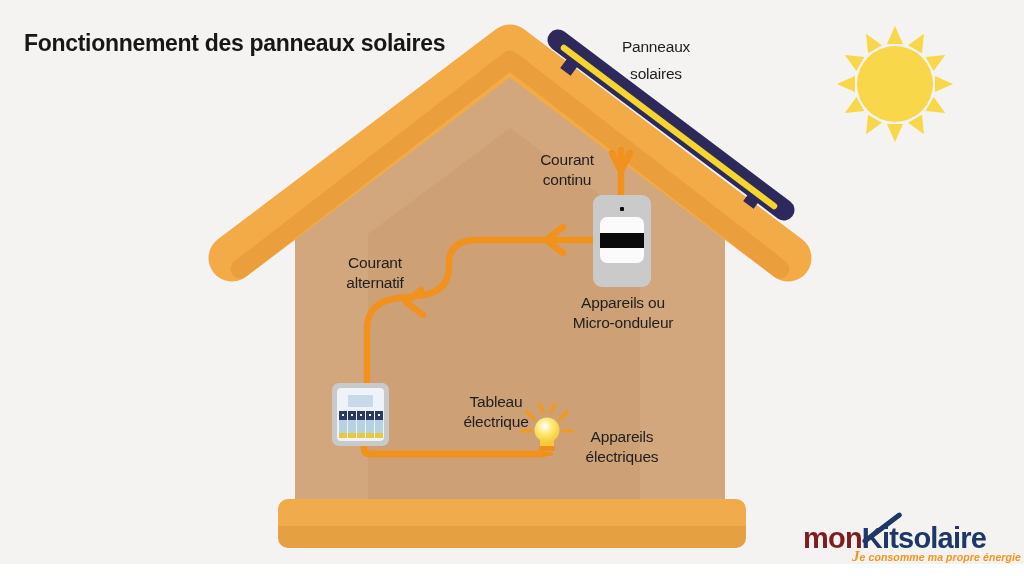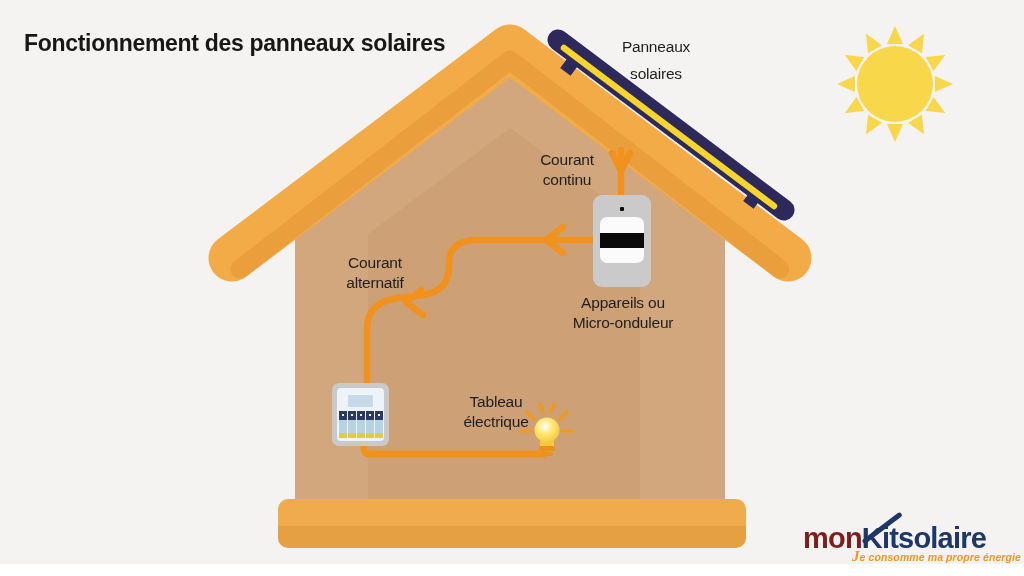--- a/index.html
+++ b/index.html
@@ -192,20 +192,22 @@
   <div class="lbl" style="left:656px;top:33px;line-height:27px;">Panneaux
 solaires</div>
   <div class="lbl" style="left:567px;top:150px;">Courant
 continu</div>
   <div class="lbl" style="left:623px;top:293px;">Appareils ou
 Micro-onduleur</div>
   <div class="lbl" style="left:375px;top:253px;">Courant
 alternatif</div>
   <div class="lbl" style="left:448px;top:392px;margin-left:48px;">Tableau
 électrique</div>
+  <div class="lbl" style="left:622px;top:427px;">Appareils
+électriques</div>
 
   <div class="logo">
     <div class="logo-text"><span class="logo-mon">mon</span><span class="logo-kit">Kitsolaire</span></div>
     <span class="logo-kstroke"></span>
     <div class="tagline">
         <span class="tagline-j">J</span>
         <span class="tagline-rest">e consomme ma propre énergie !</span>
       </div>
   </div>
 

